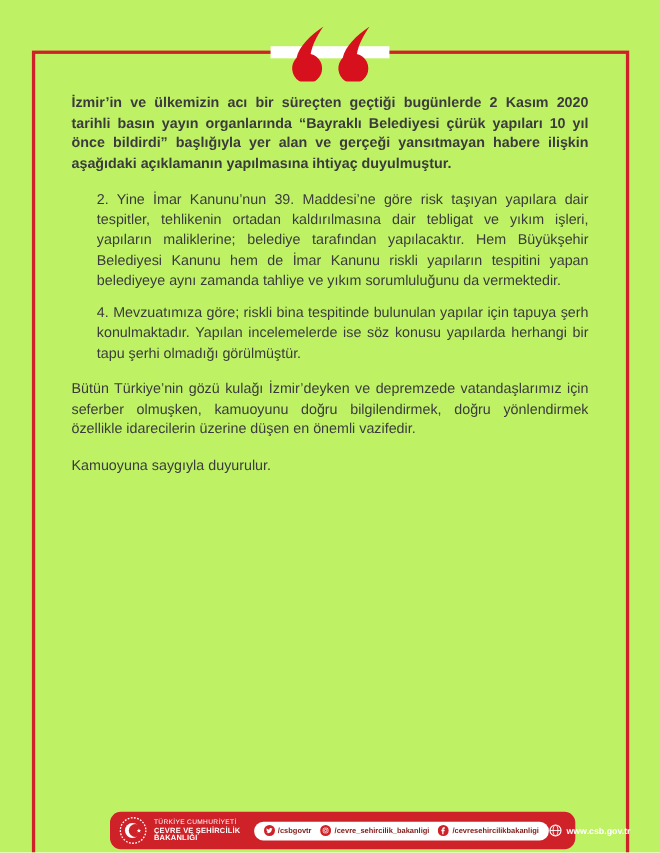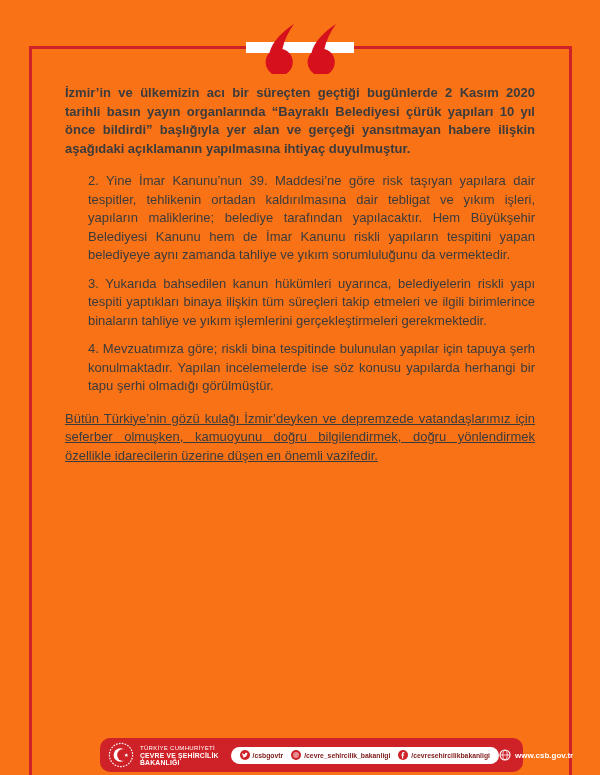--- a/index.html
+++ b/index.html
@@ -3,21 +3,21 @@
 <meta charset="utf-8">
 <style>
   :root{
     --red:#cf2128;
     --quote-red:#d6101c;
     --text-dark:#3b3b3d;
     --handle-maroon:#7d1a17;
   }
   html,body{margin:0;padding:0;background:#fff;}
   .page{
-    position:relative;width:600px;height:775px;background:#f97316;overflow:hidden;
+    position:relative;width:600px;height:775px;background:#bef264;overflow:hidden;
     font-family:"Liberation Sans", sans-serif;color:var(--text-dark);
   }
   .frame{
     position:absolute;left:29px;top:46px;width:537px;height:760px;
     border:3px solid var(--red);
   }
   .quote-gap{
     position:absolute;left:246px;top:42px;width:108px;height:11px;background:#fff;
   }
   .quote-wrap{
@@ -25,21 +25,21 @@
   }
   .fill-quote{fill:var(--quote-red);}
   .fill-red{fill:var(--red);}
   .content{
     position:absolute;left:65px;top:84px;width:470px;
     font-size:13px;line-height:18.5px;text-align:justify;
   }
   .content p{margin:0;}
   .intro{font-weight:700;margin-bottom:14px !important;}
   .numbered p{margin-left:23px;width:447px;margin-bottom:10px;}
-  .closing{margin-top:14px !important;text-decoration:underline;}
+  .closing{margin-top:14px !important;}
   .footer-bar{
     position:absolute;left:100px;top:738px;width:423px;height:34px;
     background:var(--red);border-radius:10px;
     display:flex;align-items:center;color:#fff;
   }
   .emblem{width:26px;height:26px;margin-left:8px;flex:0 0 auto;}
   .ministry{margin-left:6px;line-height:7px;white-space:nowrap;}
   .ministry .l1{font-size:6px;font-weight:400;letter-spacing:.3px;}
   .ministry .l2,.ministry .l3{font-size:6.8px;font-weight:700;letter-spacing:.2px;}
   .social-pill{
@@ -66,25 +66,25 @@
       <path class="fill-quote" d="M32,0 C20,8 10,18 7.6,28.6 A13.6,13.6 0 1 0 20.4,25.0 C22.2,16.2 26.4,8 32,0 Z"></path>
       <path class="fill-quote" transform="translate(42,0)" d="M32,0 C20,8 10,18 7.6,28.6 A13.6,13.6 0 1 0 20.4,25.0 C22.2,16.2 26.4,8 32,0 Z"></path>
     </svg>
   </div>
 
   <div class="content">
     <p class="intro">İzmir’in ve ülkemizin acı bir süreçten geçtiği bugünlerde 2 Kasım 2020 tarihli basın yayın organlarında “Bayraklı Belediyesi çürük yapıları 10 yıl önce bildirdi” başlığıyla yer alan ve gerçeği yansıtmayan habere ilişkin aşağıdaki açıklamanın yapılmasına ihtiyaç duyulmuştur.</p>
 
     <div class="numbered">
       <p>2. Yine İmar Kanunu’nun 39. Maddesi’ne göre risk taşıyan yapılara dair tespitler, tehlikenin ortadan kaldırılmasına dair tebligat ve yıkım işleri, yapıların maliklerine; belediye tarafından yapılacaktır. Hem Büyükşehir Belediyesi Kanunu hem de İmar Kanunu riskli yapıların tespitini yapan belediyeye aynı zamanda tahliye ve yıkım sorumluluğunu da vermektedir.</p>
-      <p>3. Yukarıda bahsedilen kanun hükümleri uyarınca, belediyelerin riskli yapı tespiti yaptıkları binaya ilişkin tüm süreçleri takip etmeleri ve ilgili birimlerince binaların tahliye ve yıkım işlemlerini gerçekleştirmeleri gerekmektedir.</p>
       <p>4. Mevzuatımıza göre; riskli bina tespitinde bulunulan yapılar için tapuya şerh konulmaktadır. Yapılan incelemelerde ise söz konusu yapılarda herhangi bir tapu şerhi olmadığı görülmüştür.</p>
     </div>
 
     <p class="closing">Bütün Türkiye’nin gözü kulağı İzmir’deyken ve depremzede vatandaşlarımız için seferber olmuşken, kamuoyunu doğru bilgilendirmek, doğru yönlendirmek özellikle idarecilerin üzerine düşen en önemli vazifedir.</p>
+    <p class="closing">Kamuoyuna saygıyla duyurulur.</p>
   </div>
 
   <div class="footer-bar">
 
     <svg class="emblem" viewBox="0 0 26 26" aria-hidden="true">
       <circle cx="13" cy="13" r="11.6" fill="none" stroke="#ffffff" stroke-width="1.2" stroke-dasharray="1.6 1.3"></circle>
       <circle cx="12.4" cy="13" r="6.8" fill="#ffffff"></circle>
       <circle class="fill-red" cx="15" cy="13" r="5.9"></circle>
       <polygon fill="#ffffff" points="18.3,11.2 18.9,12.5 20.3,12.6 19.2,13.5 19.6,14.9 18.3,14.1 17,14.9 17.4,13.5 16.3,12.6 17.7,12.5"></polygon>
     </svg>

